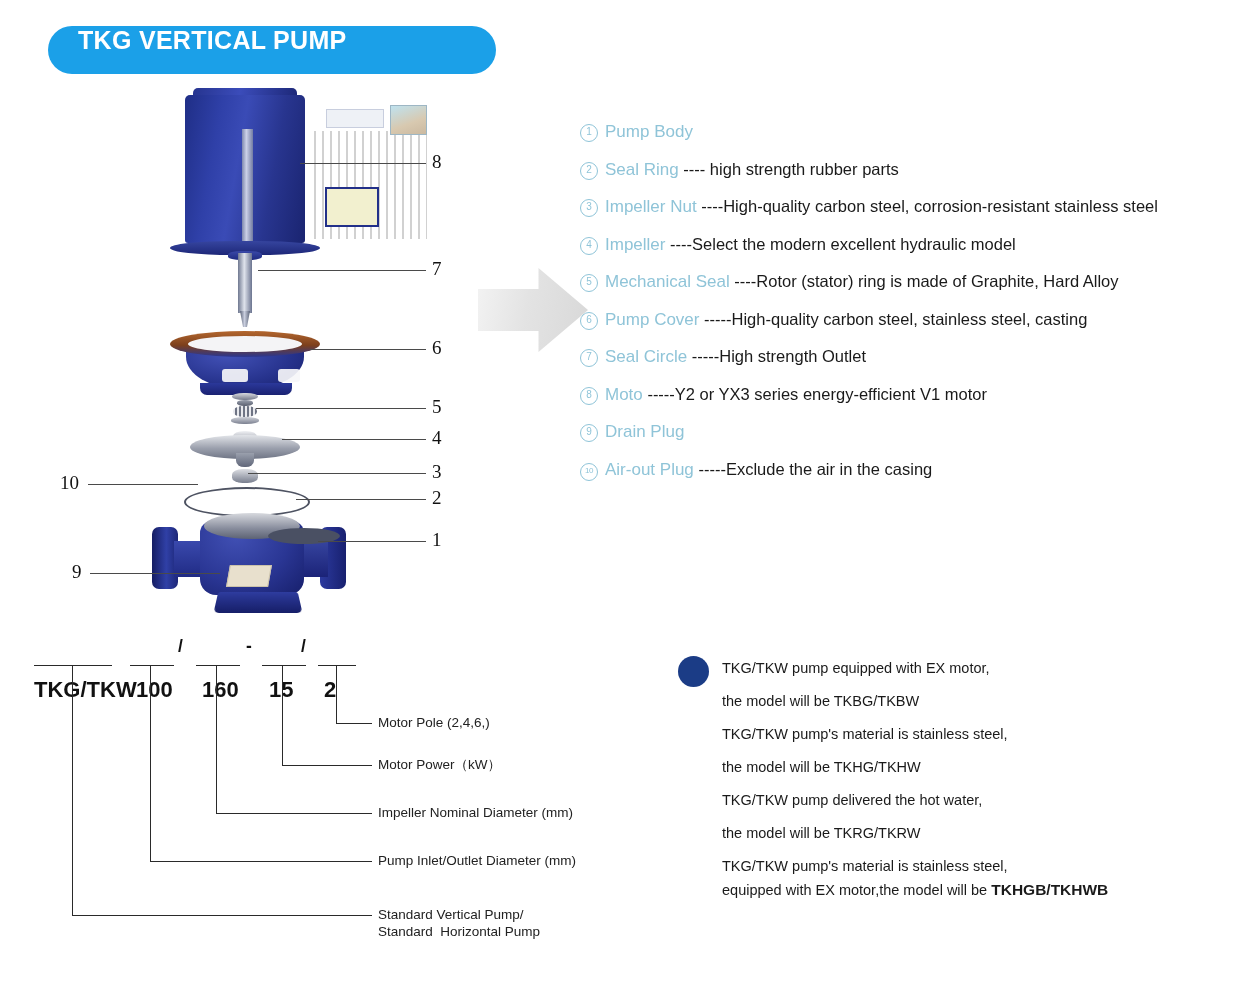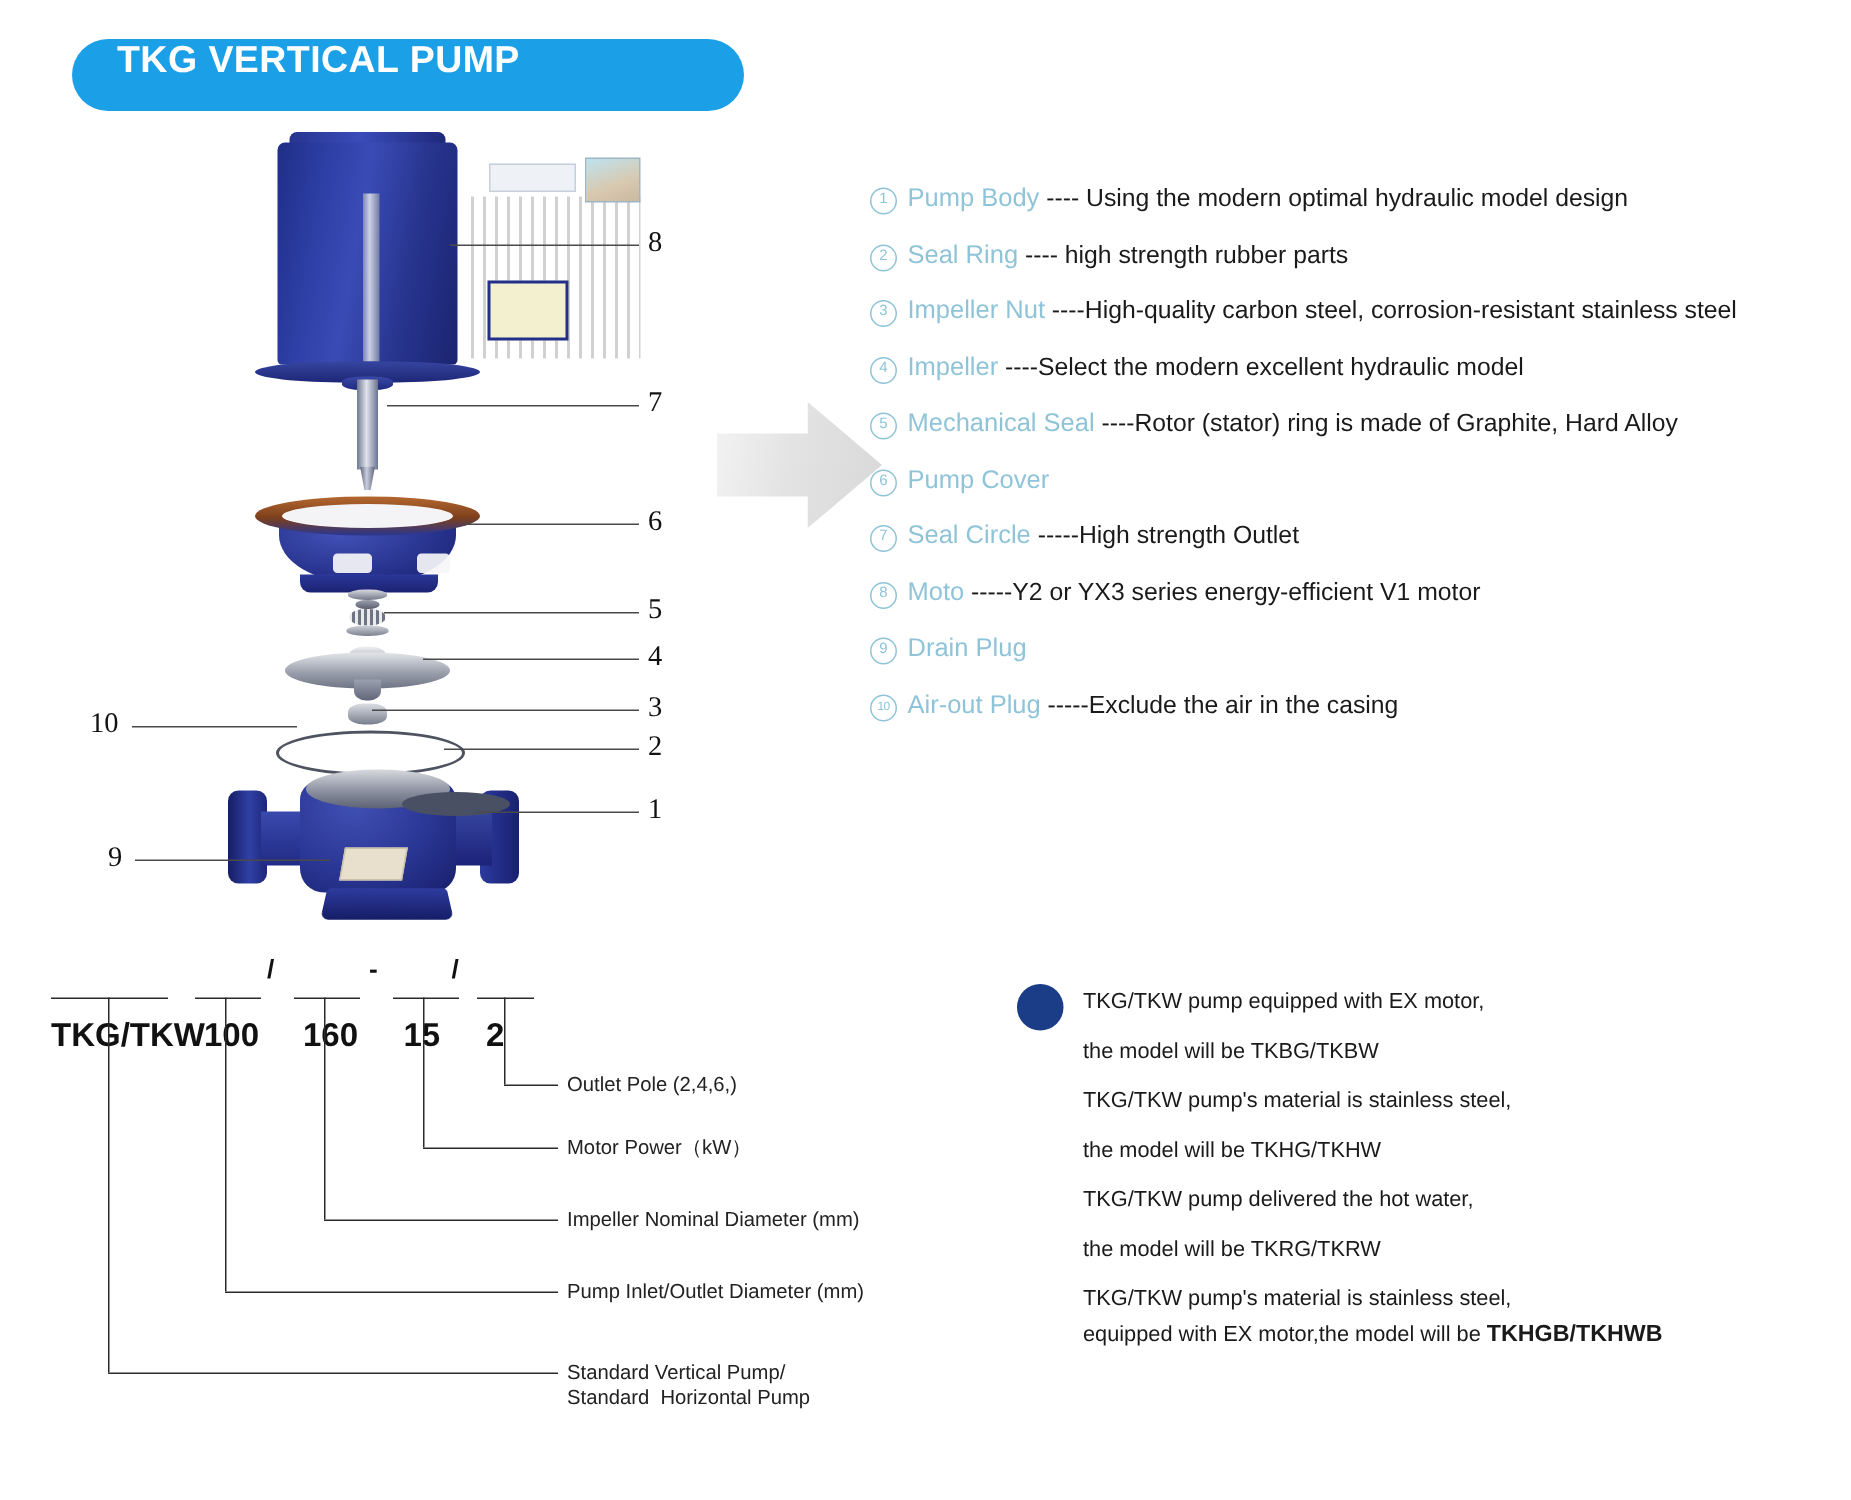--- a/index.html
+++ b/index.html
@@ -236,21 +236,20 @@
     <div class="lead-num" style="left:12px;top:466px;">9</div>
   </div>
 
   <div class="arrow"></div>
 
   <div class="legend">
 
     <div class="legend-row">
       <span class="num-circle" style="color: rgb(143, 196, 216); border-color: rgb(143, 196, 216);">1</span>
       <span class="part-name" style="color: rgb(143, 196, 216);">Pump Body</span>
-      <span class="part-desc"> ---- Using the modern optimal hydraulic model design</span>
     </div>
     <div class="legend-row">
       <span class="num-circle" style="color: rgb(143, 196, 216); border-color: rgb(143, 196, 216);">2</span>
       <span class="part-name" style="color: rgb(143, 196, 216);">Seal Ring</span>
       <span class="part-desc"> ---- high strength rubber parts</span>
     </div>
     <div class="legend-row">
       <span class="num-circle" style="color: rgb(143, 196, 216); border-color: rgb(143, 196, 216);">3</span>
       <span class="part-name" style="color: rgb(143, 196, 216);">Impeller Nut</span>
       <span class="part-desc"> ----High-quality carbon steel, corrosion-resistant stainless steel</span>
@@ -261,20 +260,21 @@
       <span class="part-desc"> ----Select the modern excellent hydraulic model</span>
     </div>
     <div class="legend-row">
       <span class="num-circle" style="color: rgb(143, 196, 216); border-color: rgb(143, 196, 216);">5</span>
       <span class="part-name" style="color: rgb(143, 196, 216);">Mechanical Seal</span>
       <span class="part-desc"> ----Rotor (stator) ring is made of Graphite, Hard Alloy</span>
     </div>
     <div class="legend-row">
       <span class="num-circle" style="color: rgb(143, 196, 216); border-color: rgb(143, 196, 216);">6</span>
       <span class="part-name" style="color: rgb(143, 196, 216);">Pump Cover</span>
+      <span class="part-desc"> -----High-quality carbon steel, stainless steel, casting</span>
     </div>
     <div class="legend-row">
       <span class="num-circle" style="color: rgb(143, 196, 216); border-color: rgb(143, 196, 216);">7</span>
       <span class="part-name" style="color: rgb(143, 196, 216);">Seal Circle</span>
       <span class="part-desc"> -----High strength Outlet</span>
     </div>
     <div class="legend-row">
       <span class="num-circle" style="color: rgb(143, 196, 216); border-color: rgb(143, 196, 216);">8</span>
       <span class="part-name" style="color: rgb(143, 196, 216);">Moto</span>
       <span class="part-desc"> -----Y2 or YX3 series energy-efficient V1 motor</span>
@@ -315,21 +315,21 @@
 
     <div class="vline" style="left:190px;top:29px;height:148px;"></div>
     <div class="hline" style="left:190px;top:177px;width:156px;"></div>
 
     <div class="vline" style="left:124px;top:29px;height:196px;"></div>
     <div class="hline" style="left:124px;top:225px;width:222px;"></div>
 
     <div class="vline" style="left:46px;top:29px;height:250px;"></div>
     <div class="hline" style="left:46px;top:279px;width:300px;"></div>
 
-    <div class="callout" style="left:352px;top:78px;">Outlet Pole (2,4,6,)</div>
+    <div class="callout" style="left:352px;top:78px;">Motor Pole (2,4,6,)</div>
     <div class="callout" style="left:352px;top:120px;">Motor Power（kW）</div>
     <div class="callout" style="left:352px;top:168px;">Impeller Nominal Diameter (mm)</div>
     <div class="callout" style="left:352px;top:216px;">Pump Inlet/Outlet Diameter (mm)</div>
     <div class="callout" style="left:352px;top:270px;">Standard Vertical Pump/</div>
     <div class="callout" style="left:352px;top:287px;">Standard  Horizontal Pump</div>
   </div>
 
   <div class="variants">
     <div class="bullet-dot" style="background: rgb(27, 60, 134);"></div>
     <div class="variant-line" style="top:8px;">TKG/TKW pump equipped with EX motor,</div>

